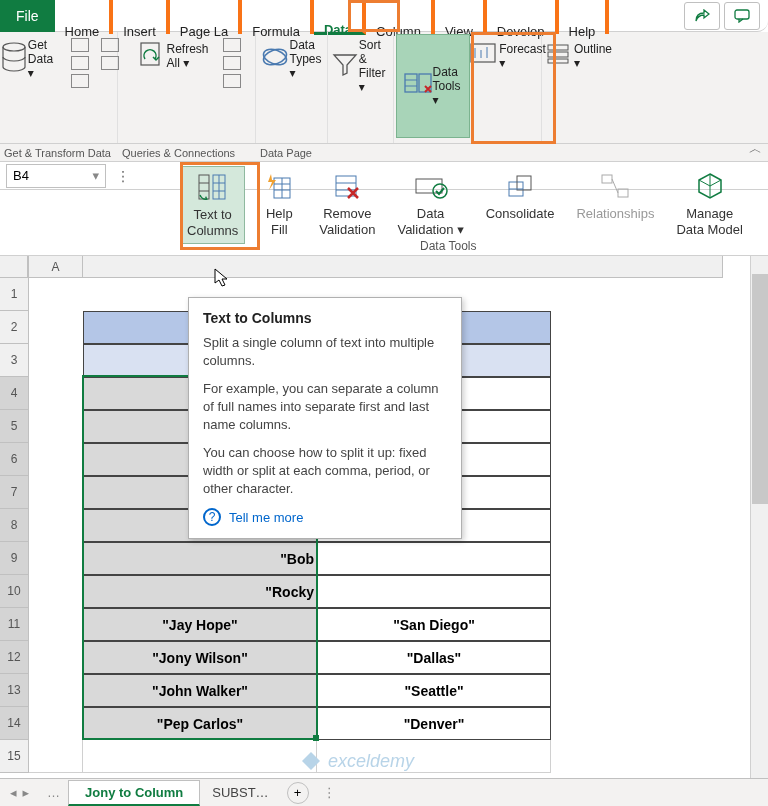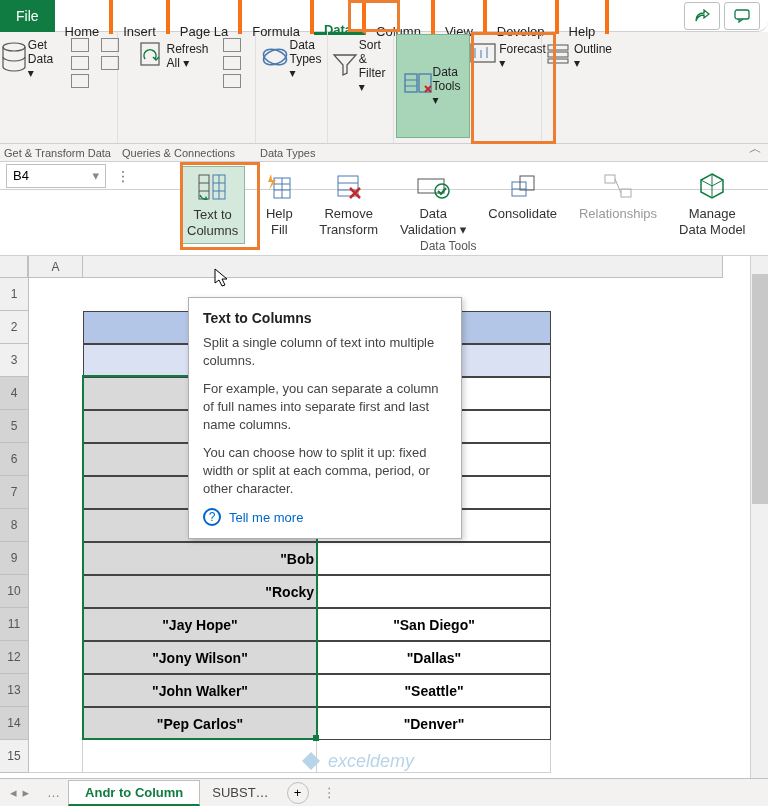--- a/index.html
+++ b/index.html
@@ -233,21 +233,21 @@
 ▾</div>
       </div>
     </div>
   </div>
 </div>
 <div class="data-tools-highlight" data-name="data-tools-highlight"></div>
 
 <div class="ribbon-group-labels" data-name="ribbon-group-labels">
   <div class="gl" style="width:118px">Get &amp; Transform Data</div>
   <div class="gl" style="width:138px">Queries &amp; Connections</div>
-  <div class="gl" style="width:72px">Data Types</div>
+  <div class="gl" style="width:72px">Data Page</div>
 </div>
 <div class="collapse-btn" data-name="collapse-ribbon-button">︿</div>
 
 <div class="namebox-row" data-name="formula-bar-row" style="position:relative">
   <div class="namebox" data-name="name-box">
     <span data-name="name-box-value">B4</span>
     <span data-name="dropdown-icon" style="color:#888">▾</span>
   </div>
   <div class="namebox-menu" data-name="name-box-menu">⋮</div>
 
@@ -285,21 +285,21 @@
     <div class="sub-btn" data-name="remove-duplicates-button">
       <div class="icon-box" data-name="remove-duplicates-icon">
           <svg width="30" height="30" viewBox="0 0 30 30">
             <rect x="4" y="4" width="20" height="20" fill="none" stroke="#4a7ab0"></rect>
             <line x1="4" y1="11" x2="24" y2="11" stroke="#4a7ab0"></line>
             <line x1="4" y1="18" x2="24" y2="18" stroke="#4a7ab0"></line>
             <path d="M16 16 L26 26 M26 16 L16 26" stroke="#c62828" stroke-width="2.5"></path>
           </svg>
         </div>
       <div class="lab" style="white-space:pre-line">Remove
-Transform</div>
+Validation</div>
     </div>
     <div class="sub-btn" data-name="data-validation-button">
       <div class="icon-box" data-name="data-validation-icon">
           <svg width="34" height="28" viewBox="0 0 34 28">
             <rect x="2" y="6" width="26" height="14" fill="none" stroke="#555"></rect>
             <circle cx="26" cy="18" r="7" fill="none" stroke="#107c41" stroke-width="1.5"></circle>
             <path d="M22 18 L25 21 L30 15" fill="none" stroke="#107c41" stroke-width="2"></path>
           </svg>
         </div>
       <div class="lab" style="white-space:pre-line">Data
@@ -485,17 +485,17 @@
 <div class="scrollbar-v" data-name="vertical-scrollbar">
     <div class="thumb" data-name="scrollbar-thumb"></div>
   </div>
 
 <div class="sheet-bar" data-name="sheet-tab-bar">
   <div class="sheet-nav" data-name="sheet-nav">
       <span>◂</span>
       <span>▸</span>
     </div>
   <div style="padding:0 8px;color:#888" data-name="sheet-menu">…</div>
-  <div class="sheet-tab" data-name="sheet-tab-active">Andr to Column</div>
+  <div class="sheet-tab" data-name="sheet-tab-active">Jony to Column</div>
   <div class="sheet-tab2" data-name="sheet-tab-other">SUBST…</div>
   <div class="add-sheet" data-name="add-sheet-button">+</div>
   <div style="padding:0 8px;color:#888" data-name="sheet-menu-2">⋮</div>
 </div>
 
 </body></html>

